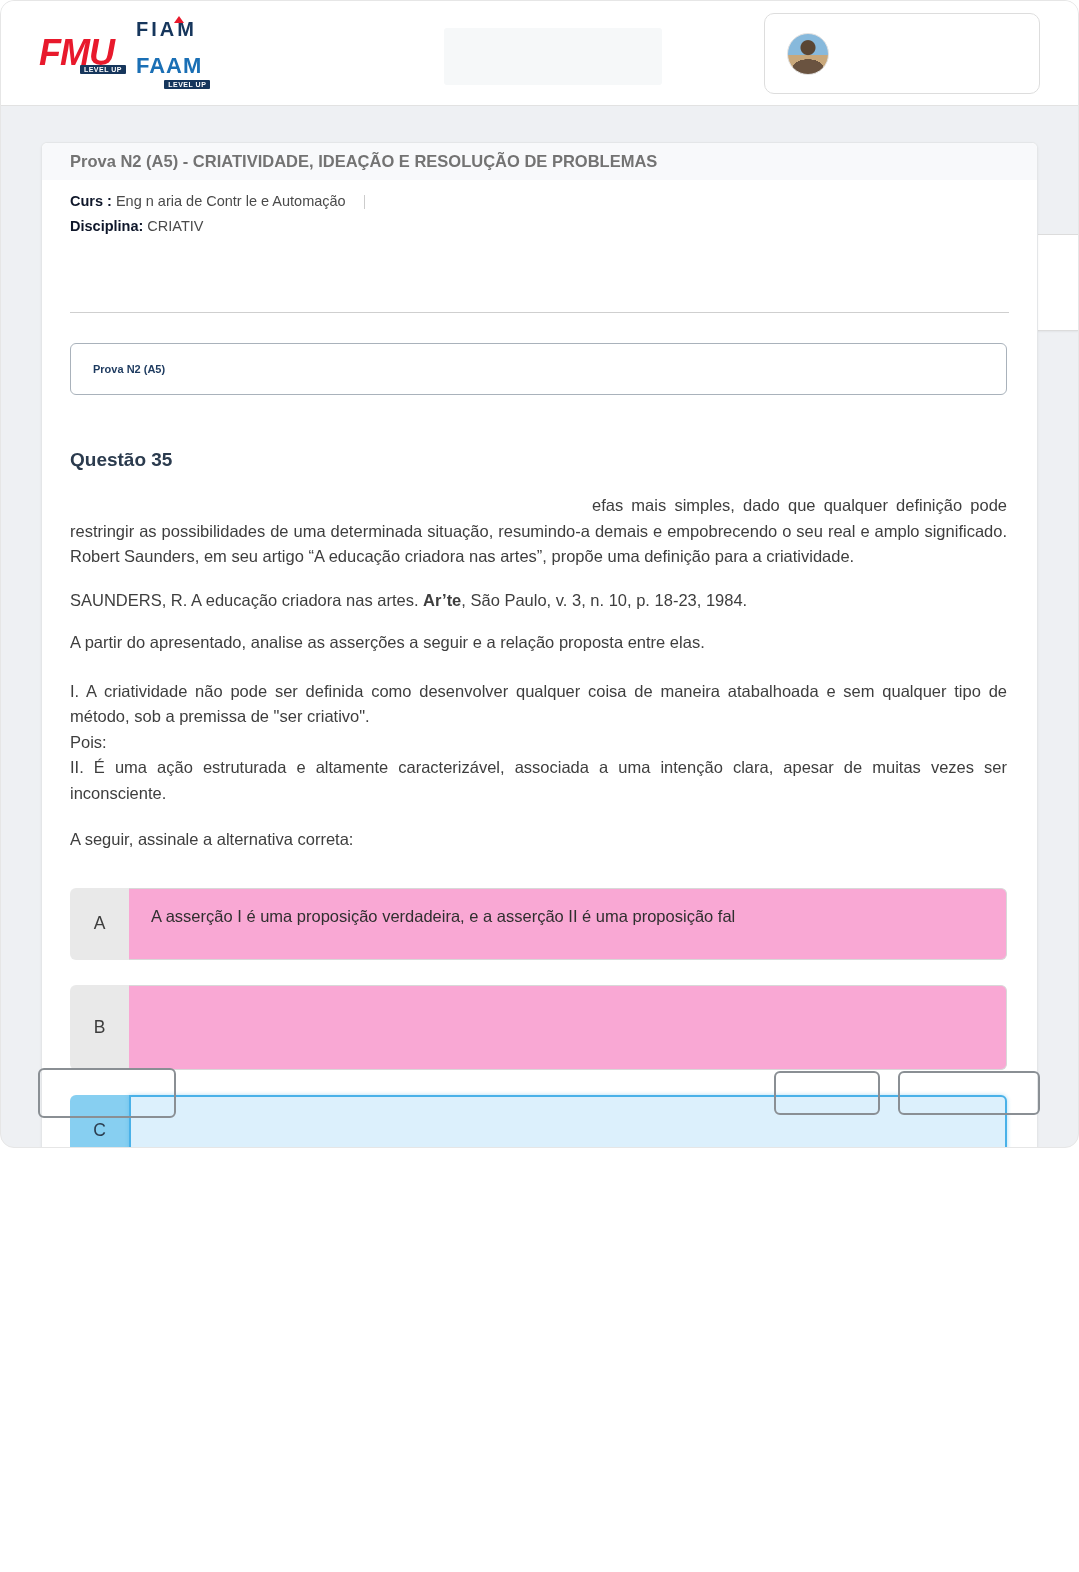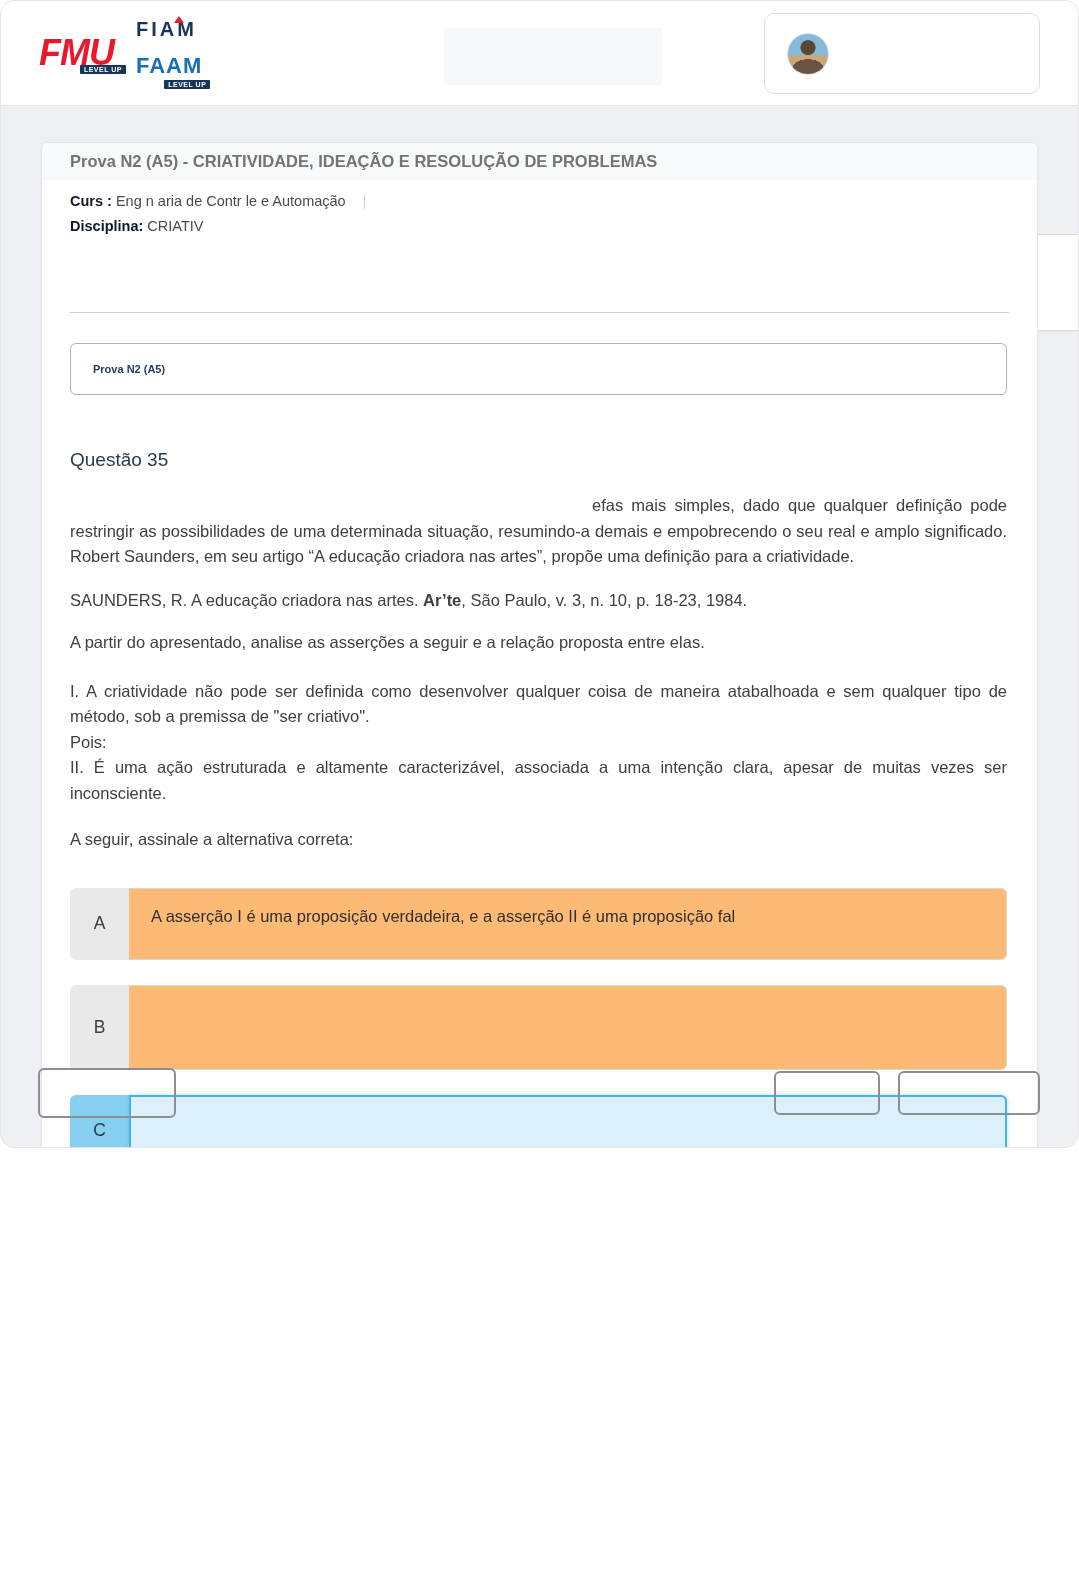--- a/index.html
+++ b/index.html
@@ -120,21 +120,21 @@
     margin: 30px 30px 0 28px;
     border: 1px solid #a9b2bb;
     border-radius: 6px;
     padding: 19px 22px;
     color: #1d3a5f; font-weight: bold; font-size: 11px;
     background: #ffffff;
   }
   .question { padding: 0 30px 0 28px; }
   .question h2 {
     margin-top: 54px;
-    font-size: 19px; font-weight: normal; color: #2b3b4e;
+    font-size: 19px; font-weight: bold; color: #2b3b4e;
   }
   .qtext {
     font-size: 16.5px; line-height: 25.5px; color: #3e3e3e;
   }
   .justify { text-align: justify; }
   .intro { margin-top: 22px; }
   .lead-gap { display: inline-block; width: 522px; height: 1px; }
   .citation { margin-top: 18px; }
   .instruction { margin-top: 17px; }
   .assert-block { margin-top: 23px; }
@@ -150,21 +150,21 @@
     border-radius: 6px 0 0 6px;
     display: flex; align-items: center; justify-content: center;
     font-size: 17.5px; color: #3d3d3d;
     flex-shrink: 0;
   }
   .opt-body {
     flex: 1;
     border: 1px solid #d8d8d8;
     border-left: none;
     border-radius: 0 6px 6px 0;
-    background: #fdba74;
+    background: #f9a8d4;
     padding: 15px 22px;
     font-size: 16.5px; line-height: 24px; color: #2f2f2f;
     min-height: 72px;
   }
   .option:nth-child(2) .opt-body { min-height: 85px; }
   .option.selected .opt-letter { background: #87cff1; color: #2c3e50; }
   .option.selected .opt-body {
     background: #dcf0fc;
     border: 2px solid #49b1e8;
     box-shadow: 0 0 4px rgba(73,177,232,0.45);

